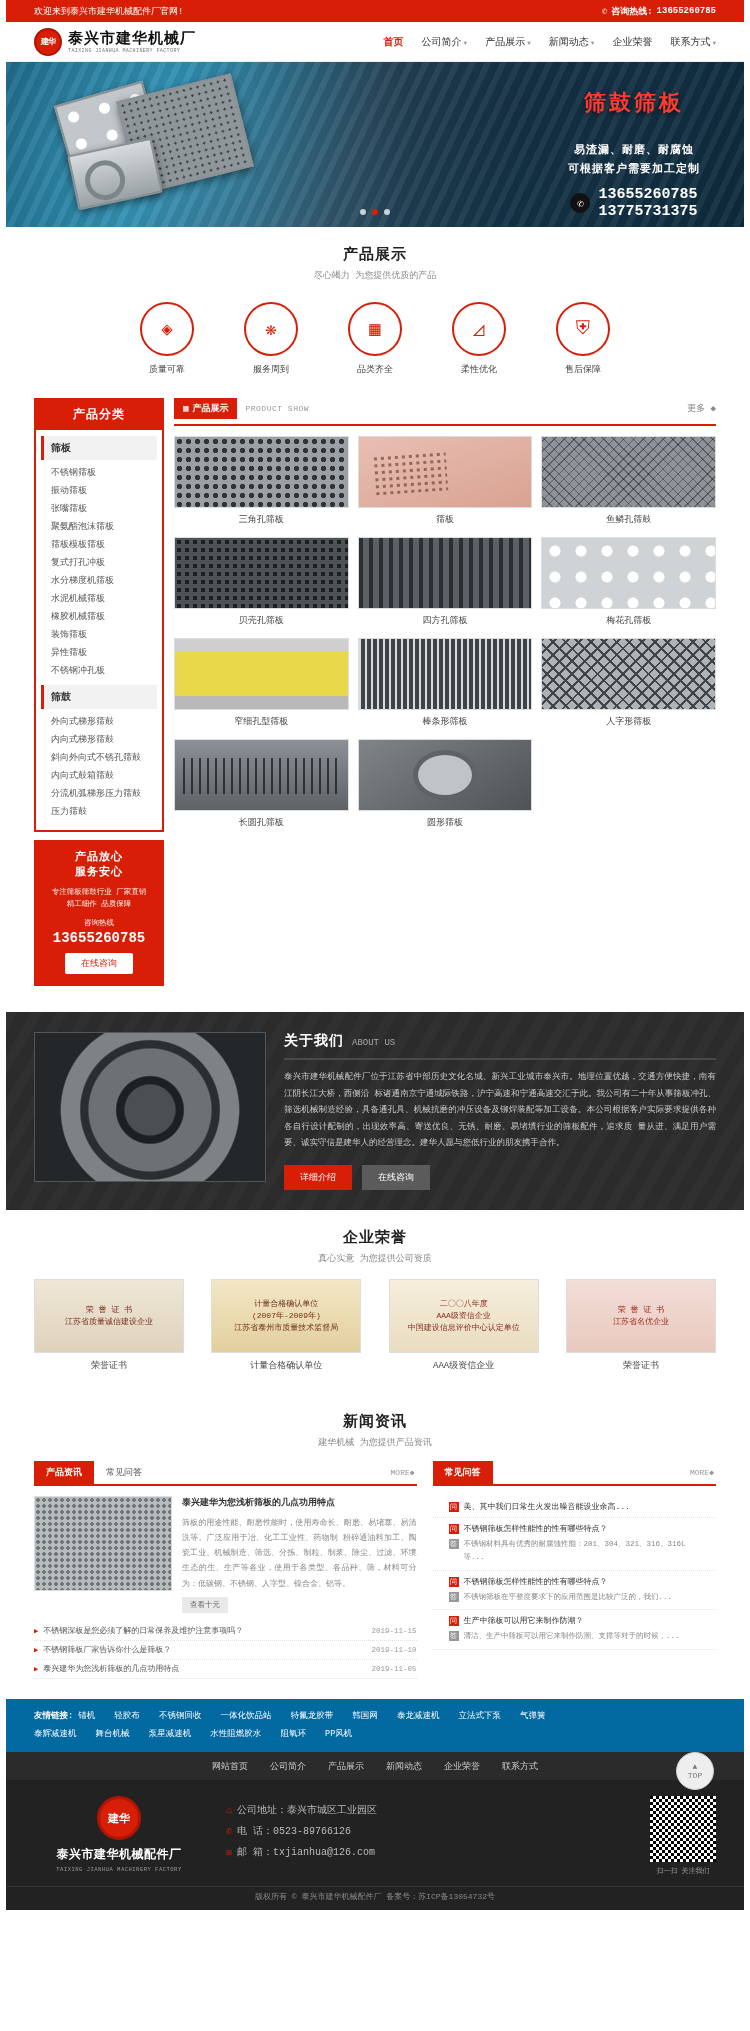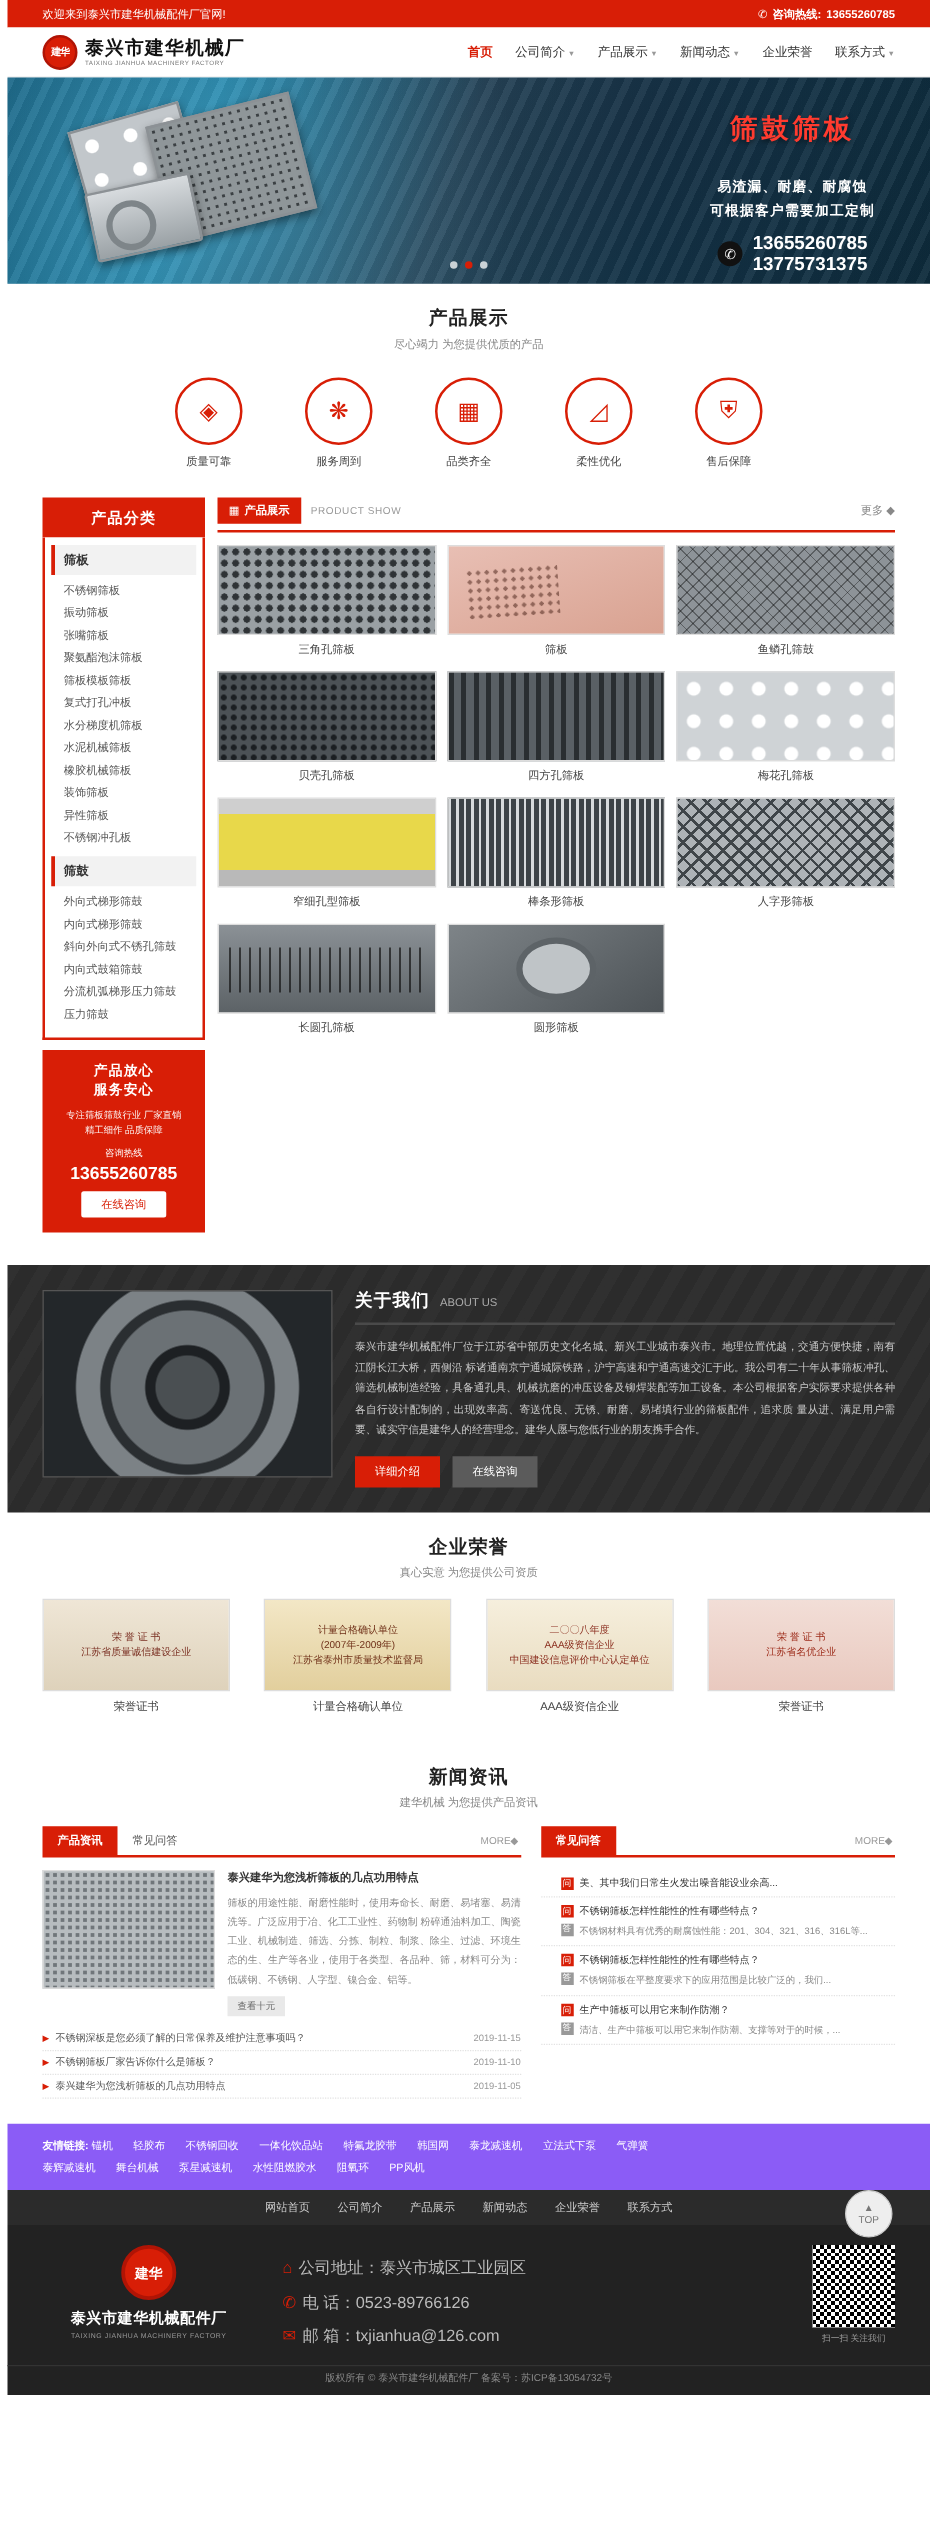--- a/index.html
+++ b/index.html
@@ -3,21 +3,21 @@
 <meta charset="utf-8">
 <style>
   * { box-sizing: border-box; margin: 0; padding: 0; }
   body {
     width: 750px;
     font-family: "Liberation Sans", "DejaVu Sans", sans-serif;
     background: #ffffff;
     color: #333;
     font-size: 11px;
   }
-  .wrap { width: 738px; margin: 0 auto; position: relative; }
+  .wrap { width: 738px; margin: 0 auto; position: relative; font-family: Liberation Mono, monospace; }
 
   
   .topbar {
     background: #d81e06;
     color: #fff;
     height: 22px;
     display: flex;
     align-items: center;
     justify-content: space-between;
     padding: 0 28px;
@@ -321,21 +321,21 @@
     margin-right: 5px; margin-top: 1px;
   }
   .amark {
     flex: none; width: 10px; height: 10px; background: #999; color: #fff;
     font-size: 7px; display: flex; align-items: center; justify-content: center;
     margin-right: 5px; margin-top: 1px;
   }
 
   
   .links {
-    background: #8b5cf6; color: #fff; padding: 9px 28px; font-size: 8.5px;
+    background: #0369a1; color: #fff; padding: 9px 28px; font-size: 8.5px;
     line-height: 2.1;
   }
   .links b { font-weight: bold; }
   .links .lk { margin-right: 14px; cursor: pointer; }
 
   
   .fnav {
     background: #2b2b2b; color: #ccc; height: 28px;
     display: flex; align-items: center; justify-content: center; gap: 22px;
     font-size: 9px;
@@ -348,21 +348,21 @@
     display: flex; align-items: flex-start; gap: 22px; position: relative;
   }
   .f-logo { width: 170px; text-align: center; }
   .f-logo .fm {
     width: 44px; height: 44px; border-radius: 50%; margin: 0 auto 6px;
     background: #d81e06; border: 3px solid #b01405; color: #fff;
     display: flex; align-items: center; justify-content: center; font-size: 11px; font-weight: bold;
   }
   .f-logo .fcn { font-size: 12px; font-weight: bold; color: #fff; letter-spacing: .5px; }
   .f-logo .fen { font-size: 5.5px; color: #999; letter-spacing: .5px; margin-top: 3px; }
-  .f-info { flex: 1; font-size: 13px; line-height: 2.1; padding-top: 4px; }
+  .f-info { flex: 1; font-size: 10px; line-height: 2.1; padding-top: 4px; }
   .f-info .ic { color: #d81e06; margin-right: 5px; }
   .f-qr { width: 66px; text-align: center; }
   .qr {
     width: 66px; height: 66px; background: #fff; padding: 3px;
     background-image:
       repeating-linear-gradient(0deg, #000 0 3px, #fff 3px 6px),
       repeating-linear-gradient(90deg, #000 0 3px, #fff 3px 6px);
     background-blend-mode: difference;
   }
   .qr-cap { font-size: 7px; color: #999; margin-top: 4px; }

